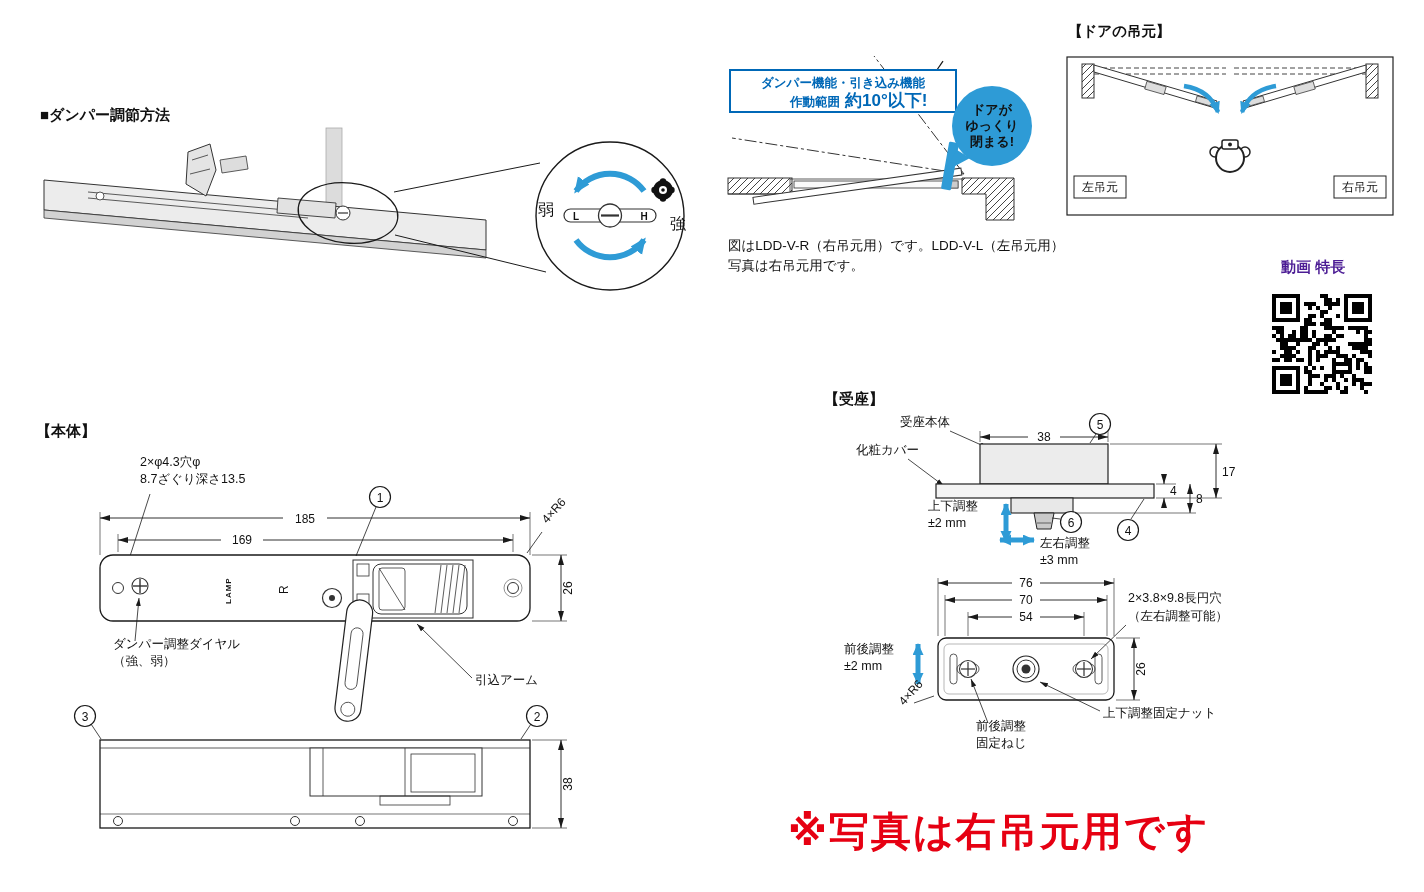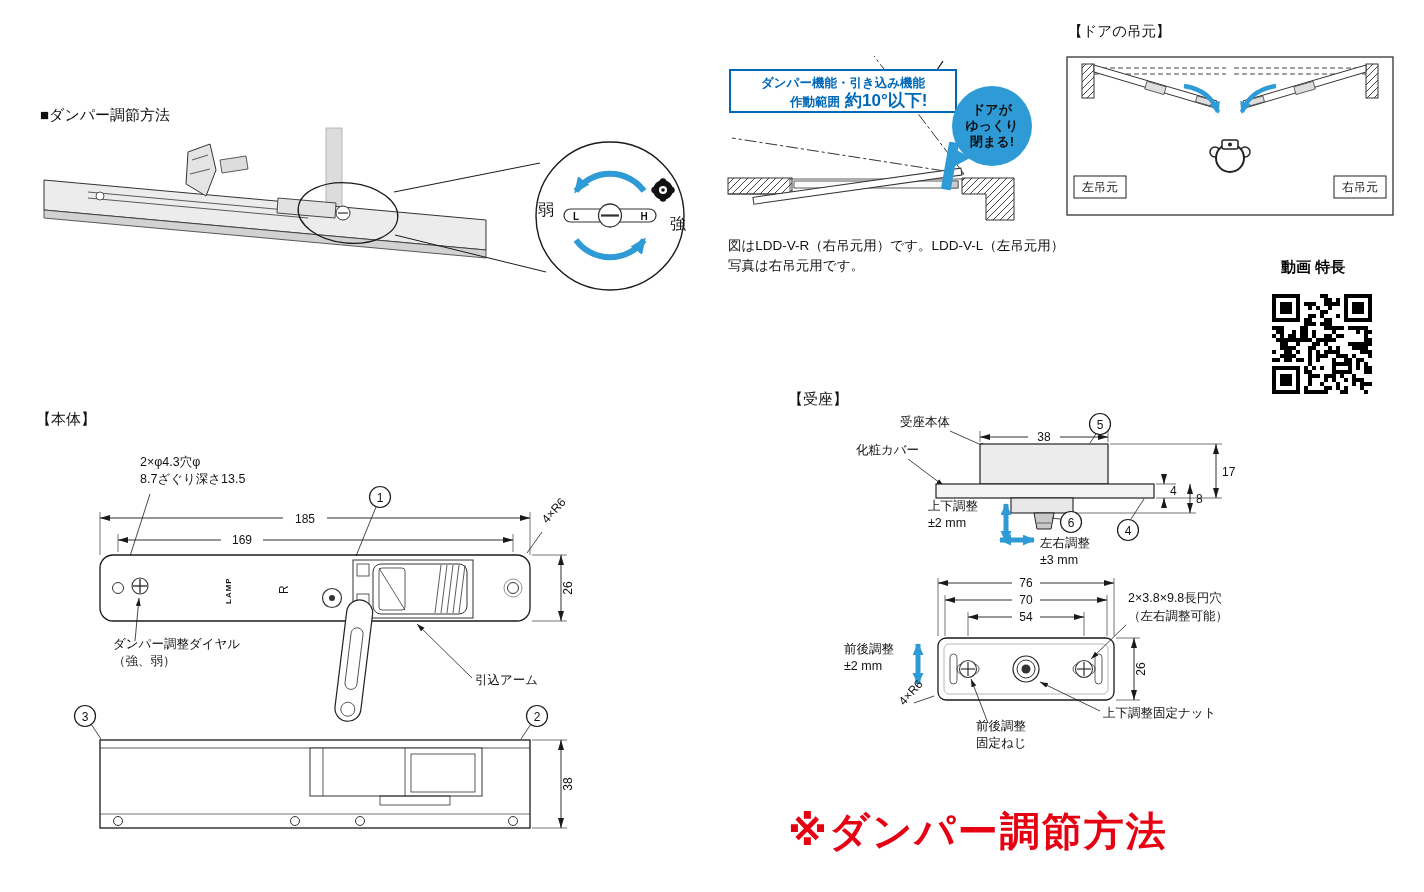--- a/index.html
+++ b/index.html
@@ -1,22 +1,22 @@
 <!DOCTYPE html>
 <html><head>
 <meta charset="utf-8">
 <style>
   *{margin:0;padding:0;box-sizing:border-box}
   html,body{background:#fff}
   body{width:1424px;height:892px;position:relative;overflow:hidden;
        font-family:"Liberation Sans","DejaVu Sans",sans-serif;color:#111}
   .abs{position:absolute}
-  .sec-title{font-size:15px;font-weight:normal;color:#111;white-space:nowrap}
+  .sec-title{font-size:15px;font-weight:bold;color:#111;white-space:nowrap}
   .caption{font-size:13.5px;line-height:1.45;color:#111}
-  .video-label{font-size:15px;font-weight:bold;color:#000000;white-space:nowrap}
+  .video-label{font-size:15px;font-weight:bold;color:#4c1d95;white-space:nowrap}
   .red-note{font-size:40px;font-weight:bold;color:#e60012;letter-spacing:2px;white-space:nowrap}
   svg{display:block;overflow:visible}
   svg text{fill:#111;font-family:"Liberation Sans","DejaVu Sans",sans-serif}
   .ctr{text-anchor:middle}
   .endt{text-anchor:end}
   .dimt{font-size:12px}
   .lbl{font-size:12.5px}
   .tiny{font-size:10px;font-weight:bold}
   .ext{stroke:#1a1a1a;stroke-width:.6;fill:none}
   .dim{stroke:#1a1a1a;stroke-width:.9;fill:none}
@@ -390,21 +390,21 @@
     <rect x="4" y="4" width="20" height="20" fill="#fff"></rect>
     <rect x="8" y="8" width="12" height="12" fill="#000"></rect>
     <rect x="72" y="0" width="28" height="28" fill="#000"></rect>
     <rect x="76" y="4" width="20" height="20" fill="#fff"></rect>
     <rect x="80" y="8" width="12" height="12" fill="#000"></rect>
     <rect x="0" y="72" width="28" height="28" fill="#000"></rect>
     <rect x="4" y="76" width="20" height="20" fill="#fff"></rect>
     <rect x="8" y="80" width="12" height="12" fill="#000"></rect>
   </svg>
 
-<div class="abs sec-title" style="left:36px;top:410px">【本体】</div>
+<div class="abs sec-title" style="left:36px;top:422px">【本体】</div>
 
 <svg class="abs" style="left:55px;top:452px" width="575" height="400" viewBox="0 0 575 400">
   <defs>
     <marker id="bd-a" markerUnits="userSpaceOnUse" markerWidth="12" markerHeight="8" refX="10" refY="3" orient="auto-start-reverse">
       <path d="M0,0 L10,3 L0,6 Z" fill="#1a1a1a"></path>
     </marker>
     <marker id="bd-l" markerUnits="userSpaceOnUse" markerWidth="9" markerHeight="7" refX="8" refY="2.5" orient="auto-start-reverse">
       <path d="M0,0 L8,2.5 L0,5 Z" fill="#1a1a1a"></path>
     </marker>
   </defs>
@@ -507,21 +507,21 @@
   </g>
 
   <line x1="477" y1="288" x2="512" y2="288" class="ext"></line>
   <line x1="477" y1="376" x2="512" y2="376" class="ext"></line>
   <line x1="506" y1="288" x2="506" y2="376" class="dim" marker-start="url(#bd-a)" marker-end="url(#bd-a)"></line>
   <g transform="translate(517,332) rotate(-90)">
     <text x="0" y="0" class="ctr dimt">38</text>
   </g>
 </svg>
 
-<div class="abs sec-title" style="left:788px;top:390px">【受座】</div>
+<div class="abs sec-title" style="left:824px;top:390px">【受座】</div>
 
 <svg class="abs" style="left:828px;top:406px" width="440" height="362" viewBox="0 0 440 362">
   <defs>
     <marker id="rv-a" markerUnits="userSpaceOnUse" markerWidth="12" markerHeight="8" refX="10" refY="3" orient="auto-start-reverse">
       <path d="M0,0 L10,3 L0,6 Z" fill="#1a1a1a"></path>
     </marker>
     <marker id="rv-l" markerUnits="userSpaceOnUse" markerWidth="9" markerHeight="7" refX="8" refY="2.5" orient="auto-start-reverse">
       <path d="M0,0 L8,2.5 L0,5 Z" fill="#1a1a1a"></path>
     </marker>
     <marker id="rv-ab" markerUnits="userSpaceOnUse" markerWidth="14" markerHeight="13" refX="11" refY="5.5" orient="auto-start-reverse">
@@ -631,13 +631,13 @@
   </g>
   <line x1="86" y1="297" x2="106" y2="290" class="ldr"></line>
 
   <text x="148" y="324" class="lbl">前後調整</text>
   <text x="148" y="341" class="lbl">固定ねじ</text>
   <line x1="160" y1="317" x2="143" y2="273" class="ldr" marker-end="url(#rv-l)"></line>
   <text x="275" y="311" class="lbl">上下調整固定ナット</text>
   <line x1="272" y1="305" x2="212" y2="276" class="ldr" marker-end="url(#rv-l)"></line>
 </svg>
 
-<div class="abs red-note" style="left:788px;top:804px">※ダンパー調節方法</div>
+<div class="abs red-note" style="left:788px;top:804px">※写真は右吊元用です</div>
 
 </body></html>

